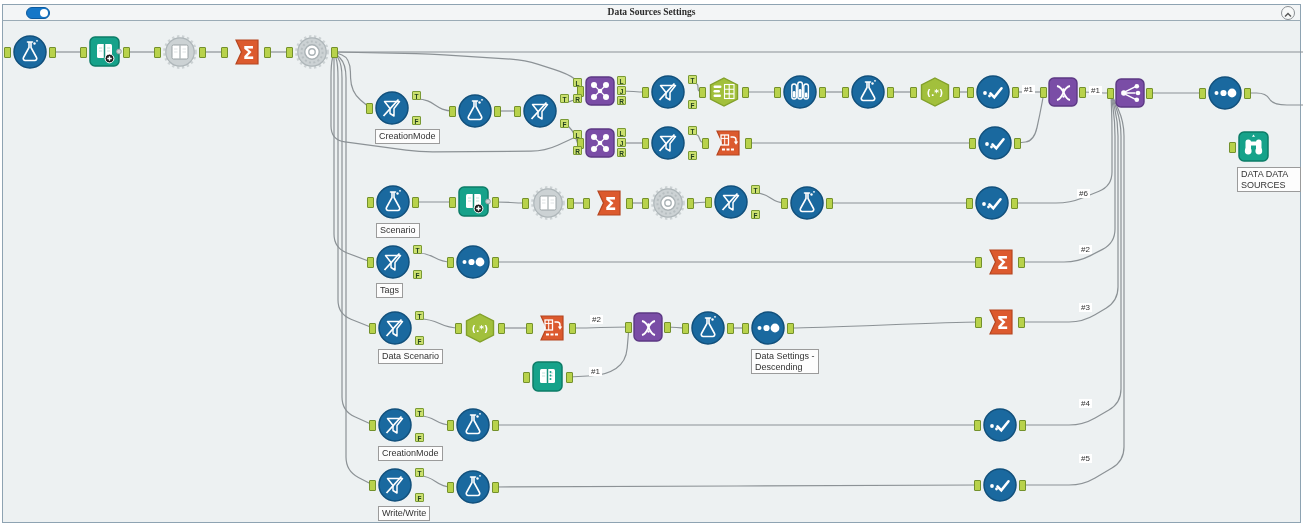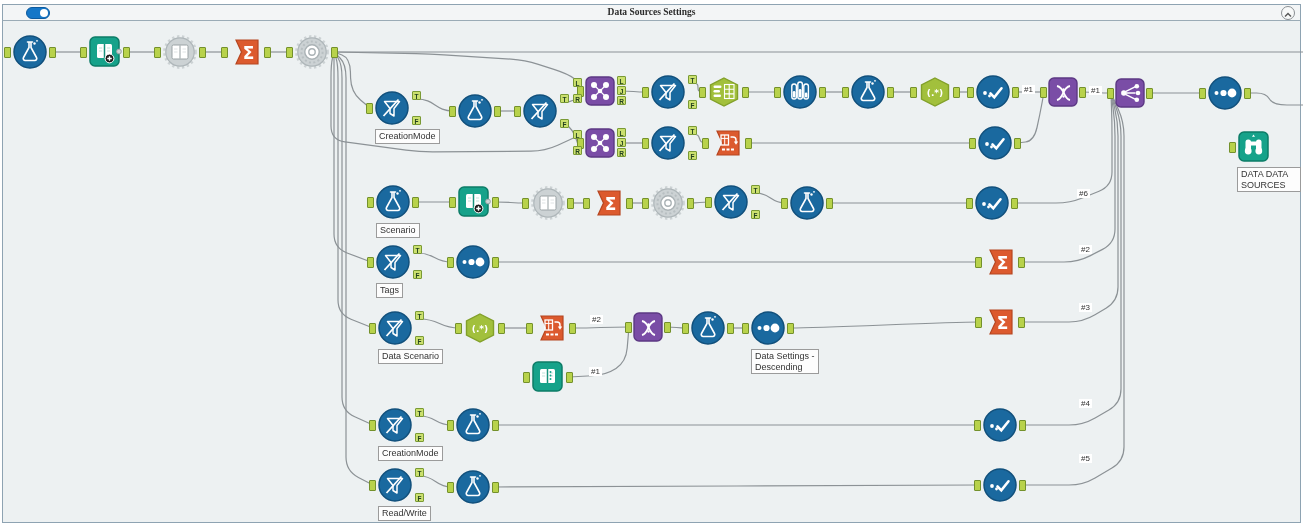--- a/index.html
+++ b/index.html
@@ -435,21 +435,21 @@
         <circle cx="18" cy="18" r="16" fill="#1a699f" stroke="#11507c" stroke-width="1.5"></circle>
         <circle cx="10" cy="19" r="1.9" fill="#fff"></circle>
         <circle cx="14.5" cy="22" r="1.4" fill="#fff"></circle>
         <path d="M15.5 19.5l3.8 3.8 7.2-9" stroke="#fff" stroke-width="2.6" fill="none" stroke-linecap="round"></path>
       </svg><div class="anchor" style="left: -8px; top: 13px;"></div><div class="anchor" style="right: -8px; top: 13px;"></div></div>
     <div class="node" style="left: 377px; top: 467px; width: 36px; height: 36px;"><svg width="36" height="36" viewBox="0 0 36 36">
         <circle cx="18" cy="18" r="16" fill="#1a699f" stroke="#11507c" stroke-width="1.5"></circle>
         <path d="M10.5 11.5h15l-5.5 7v7.5l-4-2.5v-5z" fill="none" stroke="#fff" stroke-width="1.5" stroke-linejoin="round"></path>
         <path d="M24.5 9.5L9.5 26" stroke="#fff" stroke-width="1.8"></path>
       </svg><div class="anchor" style="left: -8px; top: 13px;"></div><div class="lport" style="left: 38px; top: 1px;">T</div><div class="lport" style="left: 38px; top: 26px;">F</div></div>
-    <div class="toollabel" style="left: 378px; top: 506px;">Read/Write</div>
+    <div class="toollabel" style="left: 378px; top: 506px;">Write/Write</div>
     <div class="node" style="left: 455px; top: 469px; width: 36px; height: 36px;"><svg width="36" height="36" viewBox="0 0 36 36">
         <circle cx="18" cy="18" r="16" fill="#1a699f" stroke="#11507c" stroke-width="1.5"></circle>
         <path d="M15.5 8h5M17 8v5.5L11.5 23.5a2 2 0 0 0 1.8 3h9.4a2 2 0 0 0 1.8-3L19 13.5V8" stroke="#fff" stroke-width="1.6" fill="none" stroke-linecap="round"></path>
         <circle cx="22.5" cy="9.5" r="1.2" fill="#fff"></circle>
         <circle cx="25" cy="6.8" r="0.9" fill="#fff"></circle>
       </svg><div class="anchor" style="left: -8px; top: 13px;"></div><div class="anchor" style="right: -8px; top: 13px;"></div></div>
     <div class="node" style="left: 982px; top: 467px; width: 36px; height: 36px;"><svg width="36" height="36" viewBox="0 0 36 36">
         <circle cx="18" cy="18" r="16" fill="#1a699f" stroke="#11507c" stroke-width="1.5"></circle>
         <circle cx="10" cy="19" r="1.9" fill="#fff"></circle>
         <circle cx="14.5" cy="22" r="1.4" fill="#fff"></circle>

